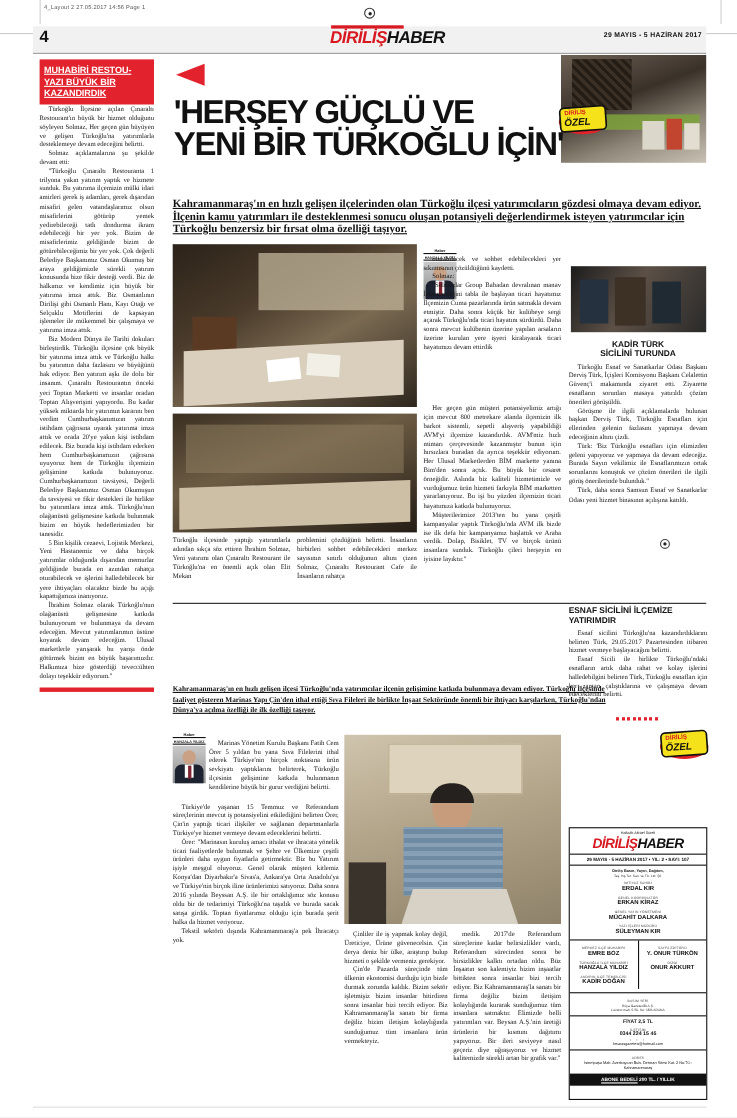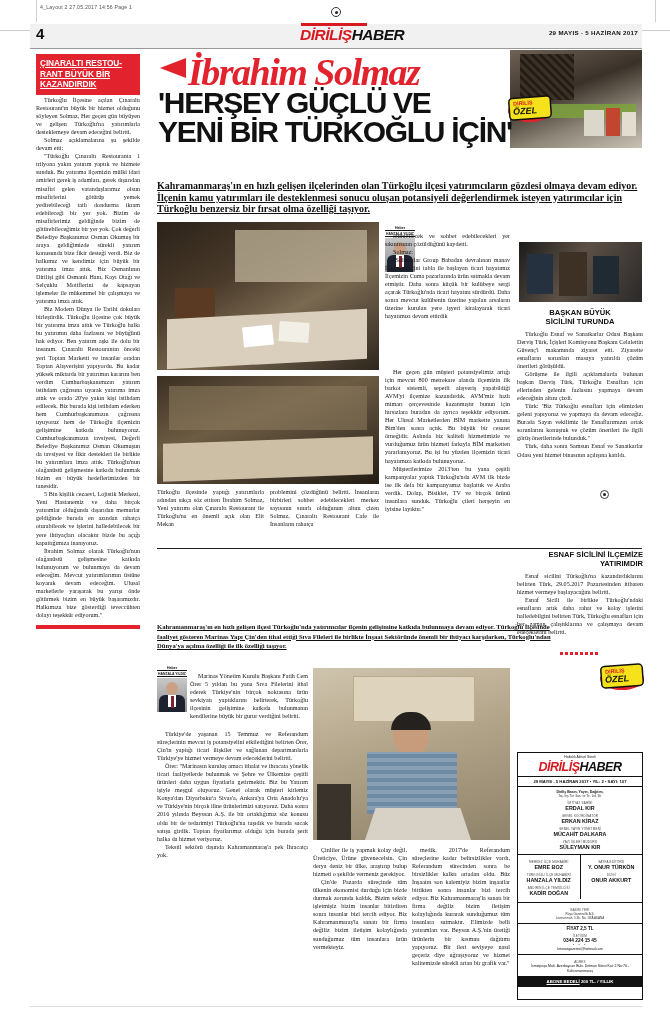--- a/index.html
+++ b/index.html
@@ -110,21 +110,21 @@
   .byline .av{width:30px;height:34px;background:linear-gradient(#c9c9c9,#8f8f8f);position:relative;overflow:hidden;margin-top:1px;}
   .byline .av .head{position:absolute;left:9px;top:4px;width:12px;height:13px;border-radius:50%;background:#caa184;}
   .byline .av .body{position:absolute;left:2px;top:17px;width:26px;height:18px;background:#1d2230;border-radius:6px 6px 0 0;}
   .byline .av .shirt{position:absolute;left:11px;top:17px;width:8px;height:12px;background:#fff;}
   .byline .av .tie{position:absolute;left:13.5px;top:18px;width:3px;height:12px;background:#7e2230;}
 
   
   .rbox{position:absolute;left:517px;width:126px;box-sizing:border-box;}
   .rtitle{font-family:"Liberation Sans",sans-serif;font-weight:bold;font-size:7.6px;line-height:9.4px;
           color:#111;text-align:center;margin:0 0 3px 0;}
-  .rtitle.left{text-align:right;}
+  .rtitle.left{text-align:left;}
   .rbody{font-family:"Liberation Serif",serif;font-size:6.1px;line-height:8.05px;color:#171717;text-align:justify;}
   .rbody p{margin:0;text-indent:8px;}
 
   
   .sephr{position:absolute;left:157px;top:548px;width:485px;height:1px;background:#222;}
   .head2{position:absolute;left:157px;top:556px;width:360px;font-family:"Liberation Sans",sans-serif;
          font-weight:bold;font-size:21px;line-height:22.5px;color:#111;letter-spacing:-.8px;}
   .head2 .blue{color:#1f6fb2;}
   .lead2{position:absolute;left:157px;top:622px;width:400px;font-family:"Liberation Serif",serif;
          font-weight:bold;font-size:6.6px;line-height:9.6px;color:#111;}
@@ -195,43 +195,42 @@
 
   <div class="mast"></div>
   <div class="pageno">4</div>
   <div class="mastlogo">
     <span class="bar"></span><span class="a">DİRİLİŞ</span><span class="b">HABER</span>
   </div>
   <div class="mastdate">29 MAYIS - 5 HAZİRAN 2017</div>
   <div class="mastrule"></div>
 
   <div class="redlabel">
-    <span>ÇINARALTI RESTOU-</span>
-    <span>RANT BÜYÜK BİR</span>
+    <span>MUHABİRİ RESTOU-</span>
+    <span>YAZI BÜYÜK BİR</span>
     <span>KAZANDIRDIK</span>
   </div>
   <div class="lcol">
     <p>Türkoğlu İlçesine açılan Çınaraltı Restourant'ın büyük bir hizmet olduğunu söyleyen Solmaz, Her geçen gün büyüyen ve gelişen Türkoğlu'na yatırımlarla desteklemeye devam edeceğini belirtti.</p>
     <p>Solmaz açıklamalarına şu şekilde devam etti:</p>
     <p>"Türkoğlu Çınaraltı Restouranta 1 trilyona yakın yatırım yaptık ve hizmete sunduk. Bu yatırıma ilçemizin mülki idari amirleri gerek iş adamları, gerek dışarıdan misafiri gelen vatandaşlarımız olsun misafirlerini götürüp yemek yedirebileceği tatlı dondurma ikram edebileceği bir yer yok. Bizim de misafirlerimiz geldiğinde bizim de götürebileceğimiz bir yer yok. Çok değerli Belediye Başkanımız Osman Okumuş bir araya geldiğimizde sürekli yatırım konusunda bize fikir desteği verdi. Biz de halkımız ve kendimiz için büyük bir yatırıma imza attık. Biz Osmanlının Dirilişi gibi Osmanlı Hanı, Kayı Otağı ve Selçuklu Motiflerini de kapsayan işlemeler ile mükemmel bir çalışmaya ve yatırıma imza attık.</p>
     <p>Biz Modern Dünya ile Tarihi dokuları birleştirdik. Türkoğlu ilçesine çok büyük bir yatırıma imza attık ve Türkoğlu halkı bu yatırımın daha fazlasını ve büyüğünü hak ediyor. Ben yatırım aşkı ile dolu bir insanım. Çınaraltı Restourantın önceki yeri Toptan Marketti ve insanlar oradan Toptan Alışverişini yapıyordu. Bu kadar yüksek miktarda bir yatırımın kararını ben verdim Cumhurbaşkanımızın yatırım istihdam çağrısına uyarak yatırıma imza attık ve orada 20'ye yakın kişi istihdam edilecek. Biz burada kişi istihdam ederken hem Cumhurbaşkanımızın çağrısına uyuyoruz hem de Türkoğlu ilçemizin gelişimine katkıda bulunuyoruz. Cumhurbaşkanımızın tavsiyesi, Değerli Belediye Başkanımız Osman Okumuşun da tavsiyesi ve fikir destekleri ile birlikte bu yatırımlara imza attık. Türkoğlu'nun olağanüstü gelişmesine katkıda bulunmak bizim en büyük hedeflerimizden bir tanesidir.</p>
     <p>5 Bin kişilik cezaevi, Lojistik Merkezi, Yeni Hastanemiz ve daha birçok yatırımlar olduğunda dışarıdan memurlar geldiğinde burada en azından rahatça oturabilecek ve işlerini halledebilecek bir yere ihtiyaçları olacaktır bizde bu açığı kapattığımıza inanıyoruz.</p>
     <p>İbrahim Solmaz olarak Türkoğlu'nun olağanüstü gelişmesine katkıda bulunuyorum ve bulunmaya da devam edeceğim. Mevcut yatırımlarımın üstüne koyarak devam edeceğim. Ulusal marketlerle yarışarak bu yarışı önde götürmek bizim en büyük başarımızdır. Halkımıza bize gösterdiği teveccühten dolayı teşekkür ediyorum."</p>
     <div class="endrule"></div>
   </div>
 
   <div class="tophoto">
     <div class="lat"></div>
     <div class="shelf"></div>
     <div class="bk1"></div>
     <div class="bk2"></div>
     <div class="bk3"></div>
   </div>
   <div class="arrow"></div>
-  <div class="script">İbrahim Solmaz</div>
   <div class="bighead">
     <div>'HERŞEY GÜÇLÜ VE</div>
     <div>YENİ BİR TÜRKOĞLU İÇİN'</div>
   </div>
   <div class="ozel">
     <div class="el"></div>
     <div class="in"></div>
     <div class="t1">DİRİLİŞ</div>
     <div class="t2">ÖZEL</div>
   </div>
@@ -275,21 +274,21 @@
     <p>Solmaz:</p>
     <p>"Solmazlar Group Babadan devralınan manav İşletmeciliğini tabla ile başlayan ticari hayatımız İlçemizin Cuma pazarlarında ürün satmakla devam etmiştir. Daha sonra küçük bir kulübeye sergi açarak Türkoğlu'nda ticari hayatını sürdürdü. Daha sonra mevcut kulübenin üzerine yapılan arsaların üzerine kurulan yere işyeri kiralayarak ticari hayatımızı devam ettirdik</p>
   </div>
   <div class="mcol m2">
     <p>Her geçen gün müşteri potansiyelimiz artığı için mevcut 800 metrekare alanda ilçemizin ilk barkot sistemli, sepetli alışveriş yapabildiği AVM'yi ilçemize kazandırdık. AVM'miz hızlı mimarı çerçevesinde kazanmıştır bunun için hırsızlara buradan da ayrıca teşekkür ediyorum. Her Ulusal Marketlerden BİM markette yanına Bim'den sonra açtık. Bu büyük bir cesaret örneğidir. Aslında biz kaliteli hizmetimizle ve vurduğumuz ürün hizmeti farkıyla BİM marketten yararlanıyoruz. Bu işi bu yüzden ilçemizin ticari hayatımıza katkıda bulunuyoruz.</p>
     <p>Müşterilerimize 2013'ten bu yana çeşitli kampanyalar yaptık Türkoğlu'nda AVM ilk bizde ise ilk defa bir kampanyamız başlattık ve Araba verdik. Dolap, Bisiklet, TV ve birçok ürünü insanlara sunduk. Türkoğlu çileri herşeyin en iyisine layıktır."</p>
   </div>
 
   <div class="rbox" style="top:308px;">
     <div class="rtitle">
-      <div>BAŞKAN BÜYÜK</div>
+      <div>KADİR TÜRK</div>
       <div>SİCİLİNİ TURUNDA</div>
     </div>
     <div class="rbody">
       <p>Türkoğlu Esnaf ve Sanatkarlar Odası Başkanı Derviş Türk, İçişleri Komisyonu Başkanı Celalettin Güvenç'i makamında ziyaret etti. Ziyarette esnafların sorunları masaya yatırıldı çözüm önerileri görüşüldü.</p>
       <p>Görüşme ile ilgili açıklamalarda bulunan başkan Derviş Türk, Türkoğlu Esnafları için ellerinden gelenin fazlasını yapmaya devam edeceğinin altını çizdi.</p>
       <p>Türk: 'Biz Türkoğlu esnafları için elimizden geleni yapıyoruz ve yapmaya da devam edeceğiz. Burada Sayın vekilimiz ile Esnaflarımızın ortak sorunlarını konuştuk ve çözüm önerileri ile ilgili görüş önerilerinde bulunduk."</p>
       <p>Türk, daha sonra Samsun Esnaf ve Sanatkarlar Odası yeni hizmet binasının açılışına katıldı.</p>
     </div>
   </div>
 

